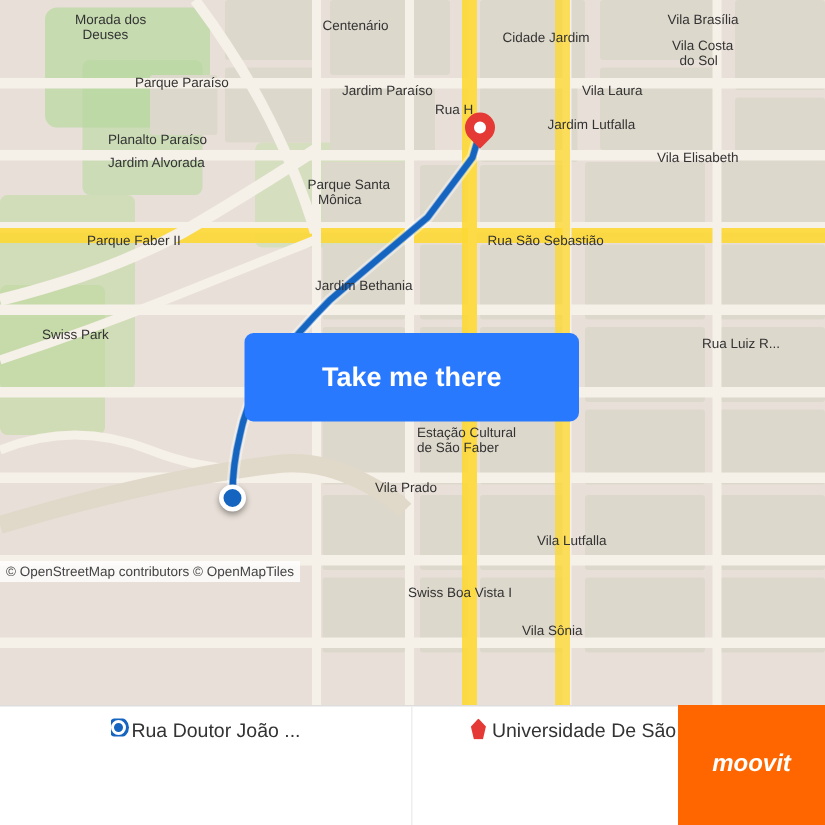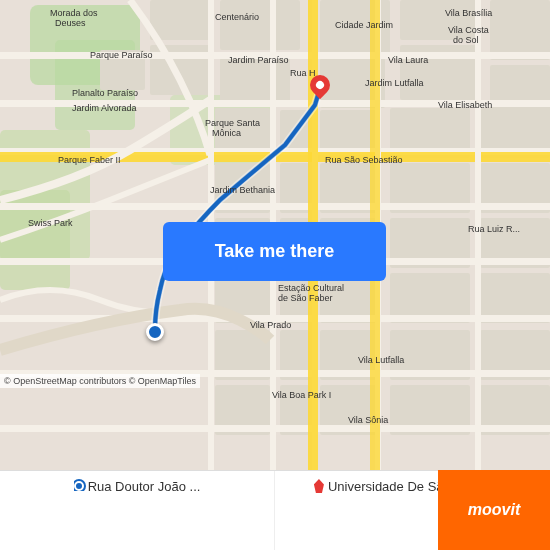--- a/index.html
+++ b/index.html
@@ -129,21 +129,21 @@
       color: #444;
       padding: 2px 4px;
       z-index: 200;
     }
 
     
     #moovit-logo {
       position: absolute;
       bottom: 0;
       right: 0;
-      width: 112px;
+      width: 98px;
       height: 80px;
       background: #ff6600;
       display: flex;
       align-items: center;
       justify-content: center;
     }
     #moovit-logo span {
       color: white;
       font-size: 16px;
       font-weight: bold;
@@ -277,21 +277,21 @@
   <div class="map-label" style="top:155px;left:325px;">Rua São Sebastião</div>
   <div class="map-label" style="top:155px;left:58px;">Parque Faber II</div>
   <div class="map-label" style="top:185px;left:210px;">Jardim Bethania</div>
   <div class="map-label" style="top:218px;left:28px;">Swiss Park</div>
   <div class="map-label" style="top:232px;left:288px;">Guiabano</div>
   <div class="map-label" style="top:224px;left:468px;">Rua Luiz R...</div>
   <div class="map-label" style="top:283px;left:278px;">Estação Cultural</div>
   <div class="map-label" style="top:293px;left:278px;">de São Faber</div>
   <div class="map-label" style="top:320px;left:250px;">Vila Prado</div>
   <div class="map-label" style="top:355px;left:358px;">Vila Lutfalla</div>
-  <div class="map-label" style="top:390px;left:272px;">Vila Boa Park I</div>
+  <div class="map-label" style="top:390px;left:272px;">Swiss Boa Vista I</div>
   <div class="map-label" style="top:415px;left:348px;">Vila Sônia</div>
 
   <div class="pin-dest" style="top:75px;left:310px;"></div>
 
   <div class="pin-origin" style="top:323px;left:146px;"></div>
 
   <button id="take-me-there-btn">Take me there</button>
 
   <div id="attribution">© OpenStreetMap contributors © OpenMapTiles</div>
 

